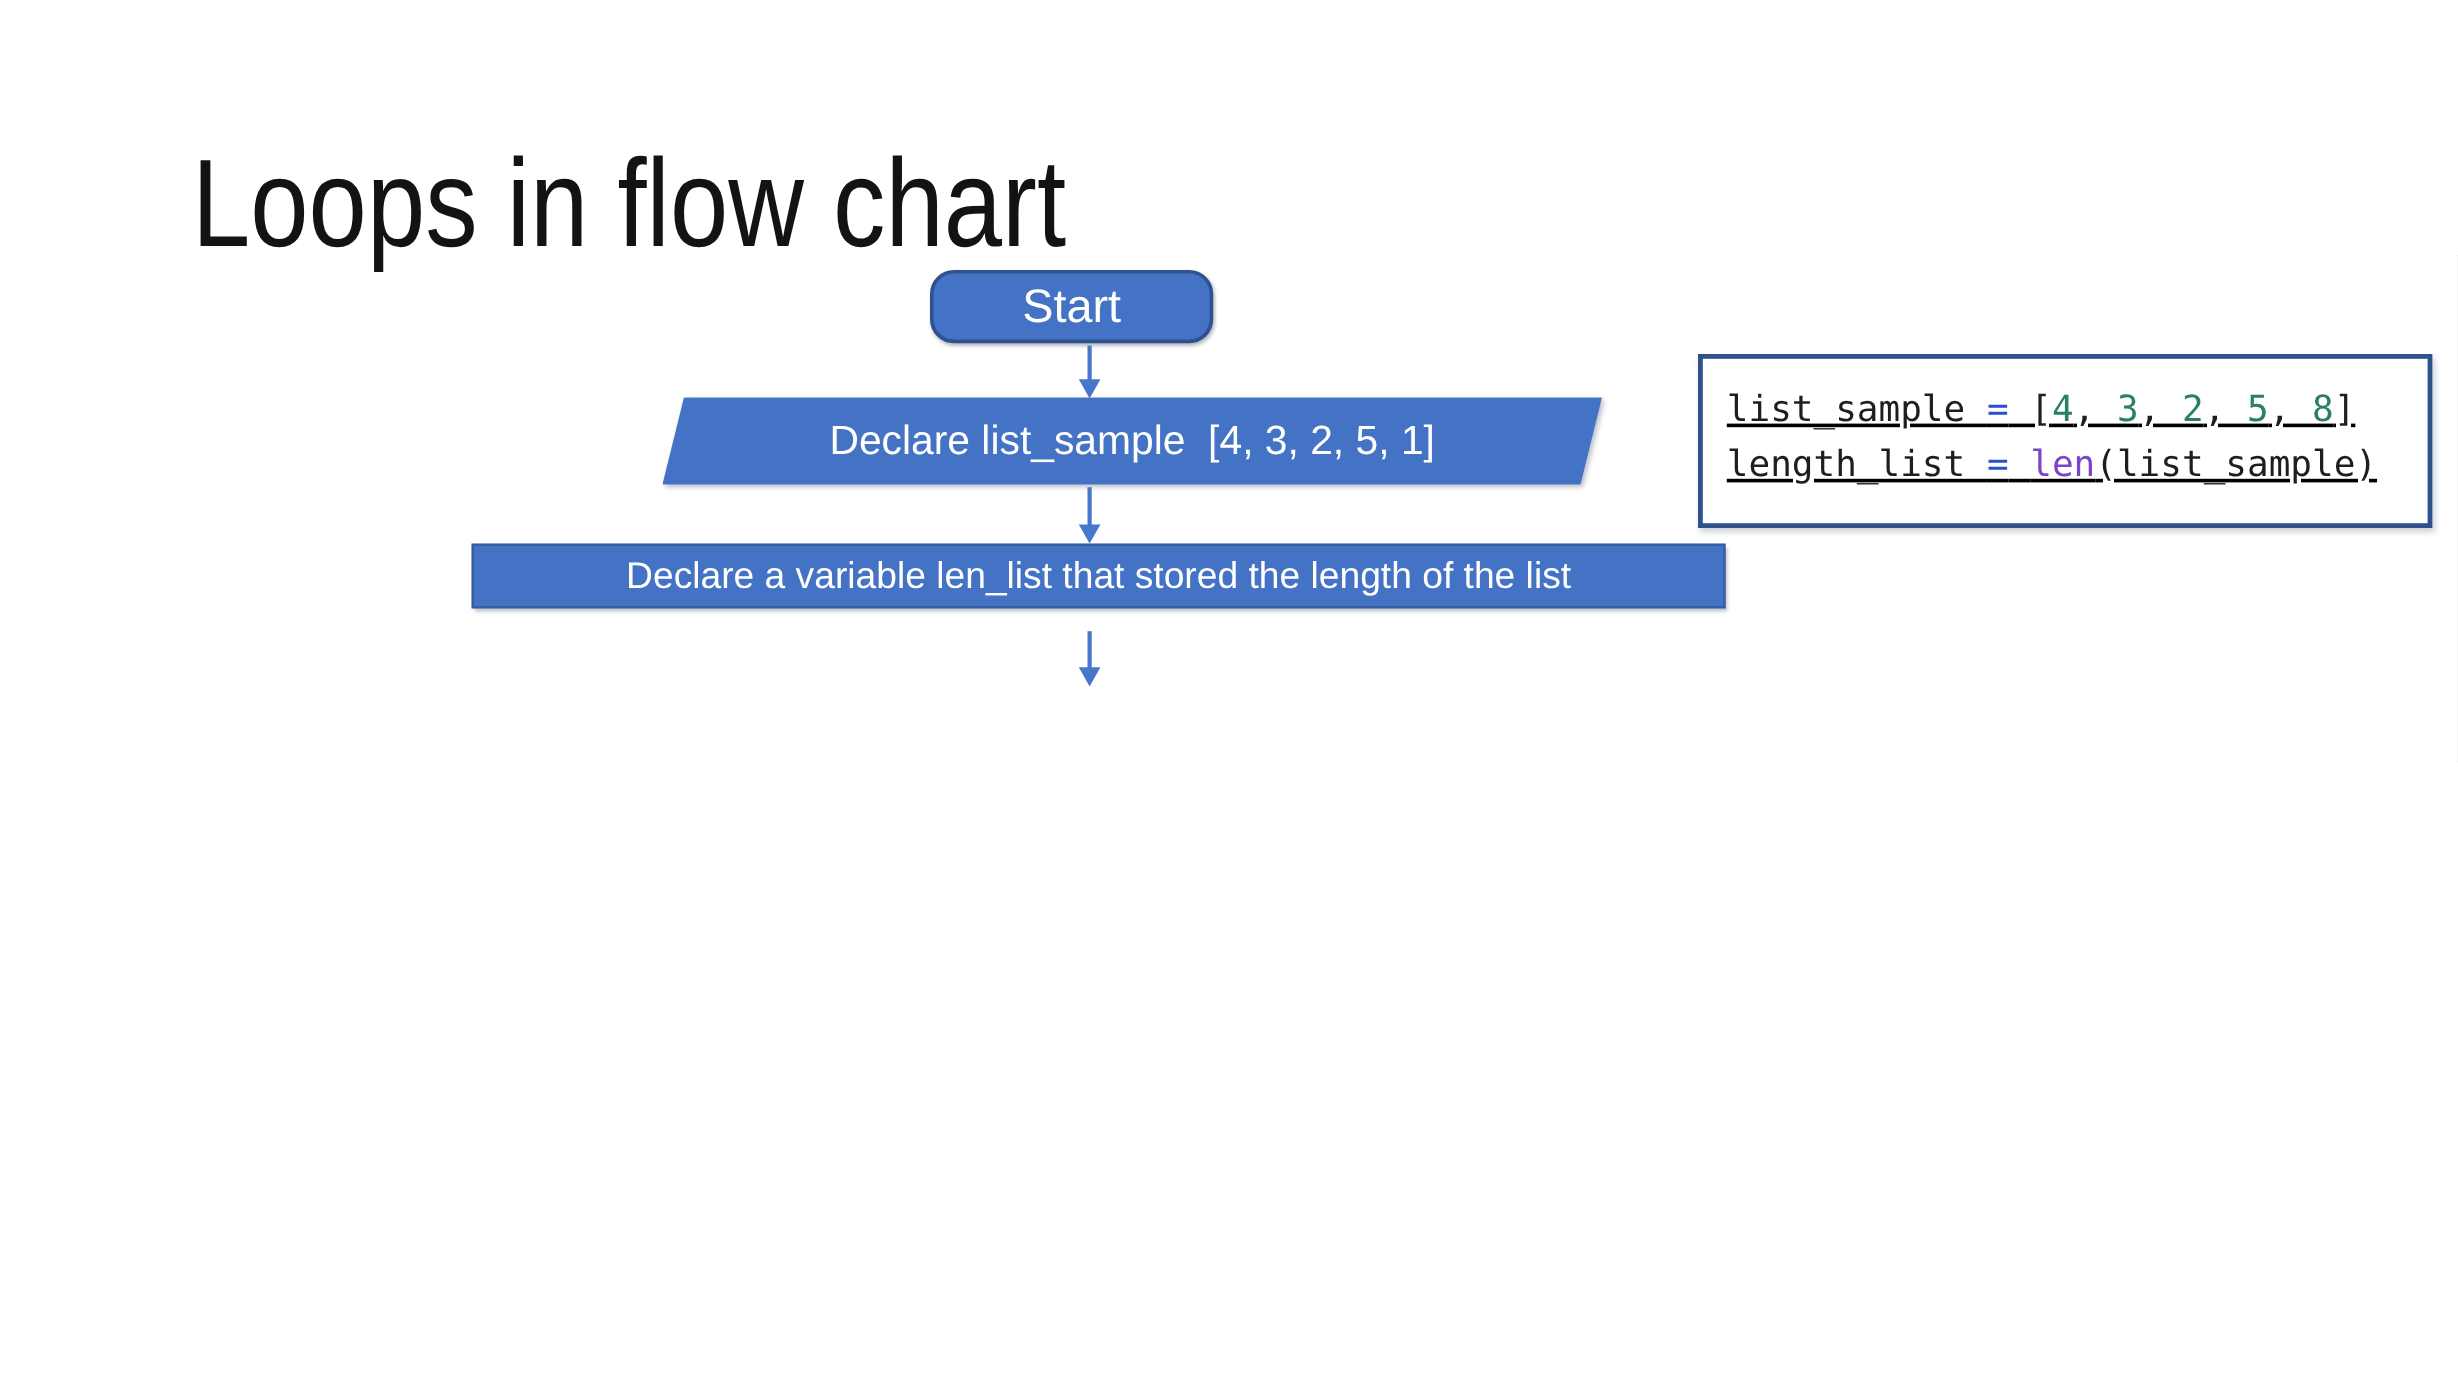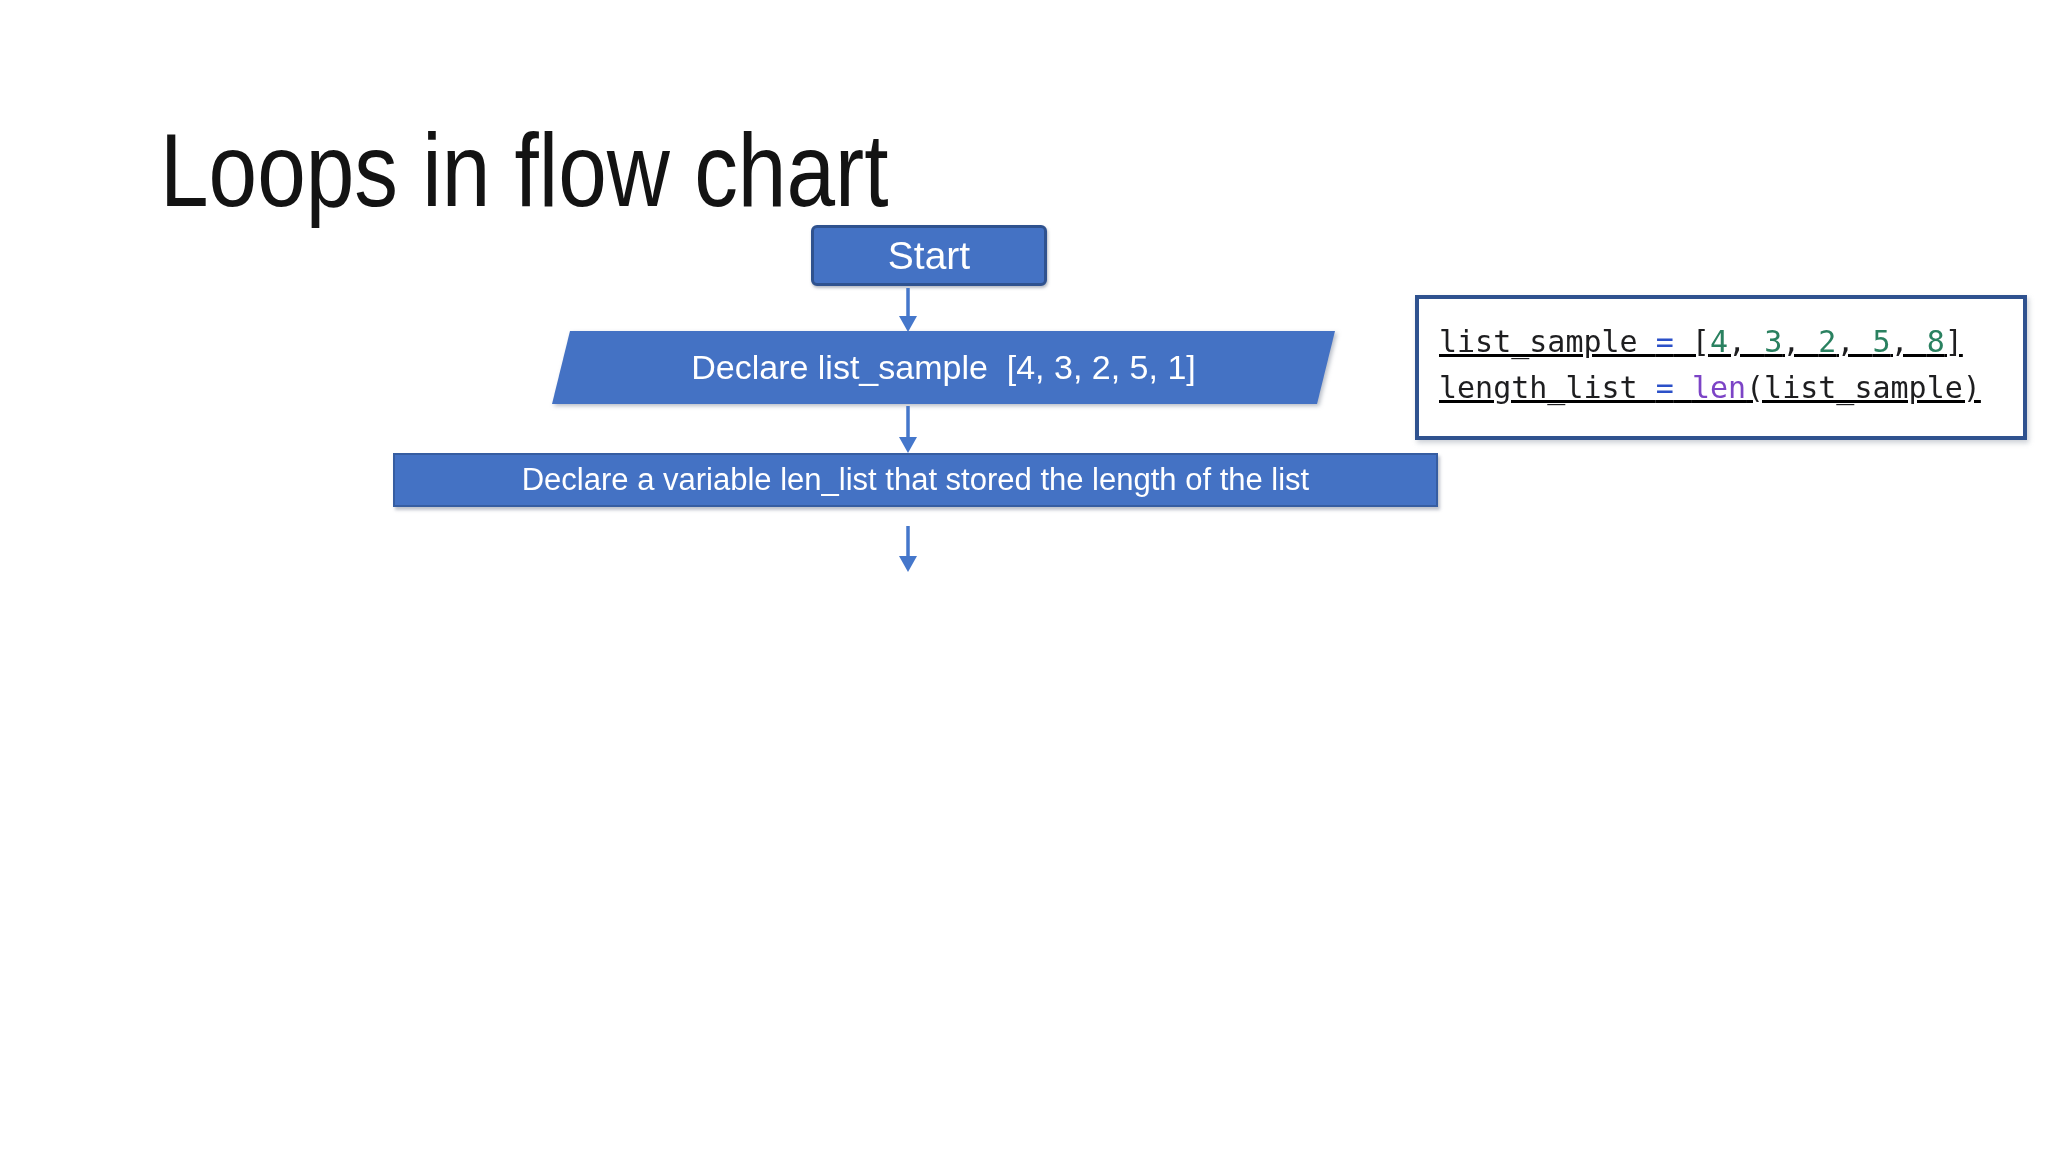--- a/index.html
+++ b/index.html
@@ -35,27 +35,27 @@
     align-items: center;
     justify-content: center;
     box-sizing: border-box;
     color: var(--node-text, #ffffff);
     text-align: center;
   }
   .node .shape-label {
     white-space: pre;
   }
   .node-start {
-    left: 811px;
+    left: 775px;
     top: 225px;
     width: 236px;
     height: 61px;
     background: var(--shape-fill, #4472C4);
     border: 3px solid var(--shape-border, #2F528F);
-    border-radius: 6px;
+    border-radius: 20px;
     font-size: 39px;
     box-shadow: 1px 2px 3px rgba(110,120,140,0.5);
   }
   .node-parallelogram-wrap {
     position: absolute;
     left: 552px;
     top: 331px;
     width: 783px;
     height: 73px;
     filter: drop-shadow(2px 2px 2px rgba(110,120,140,0.5));

